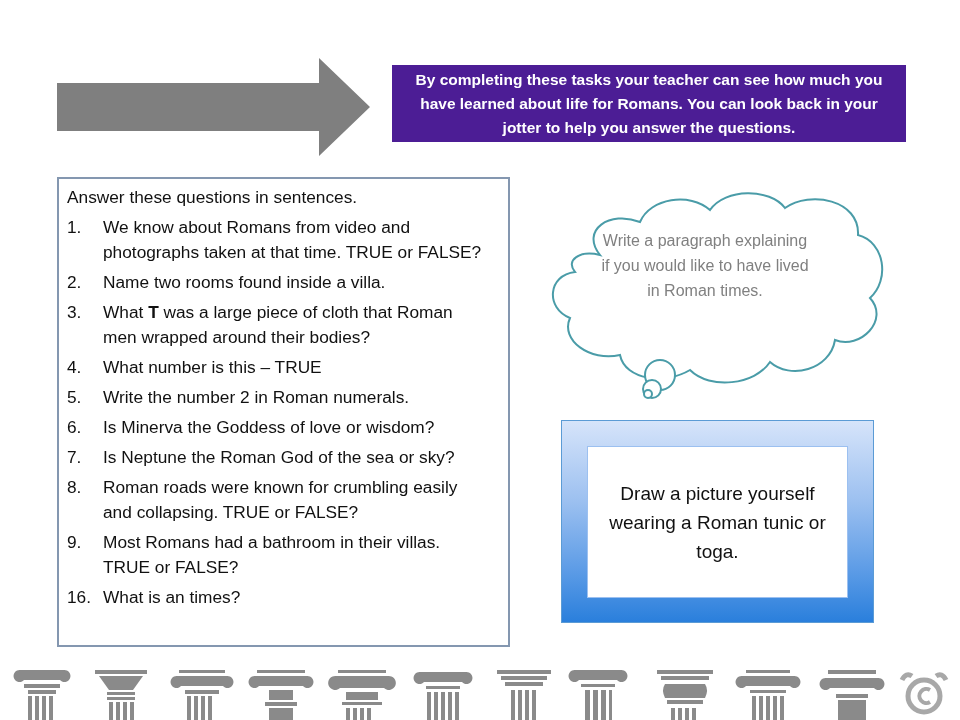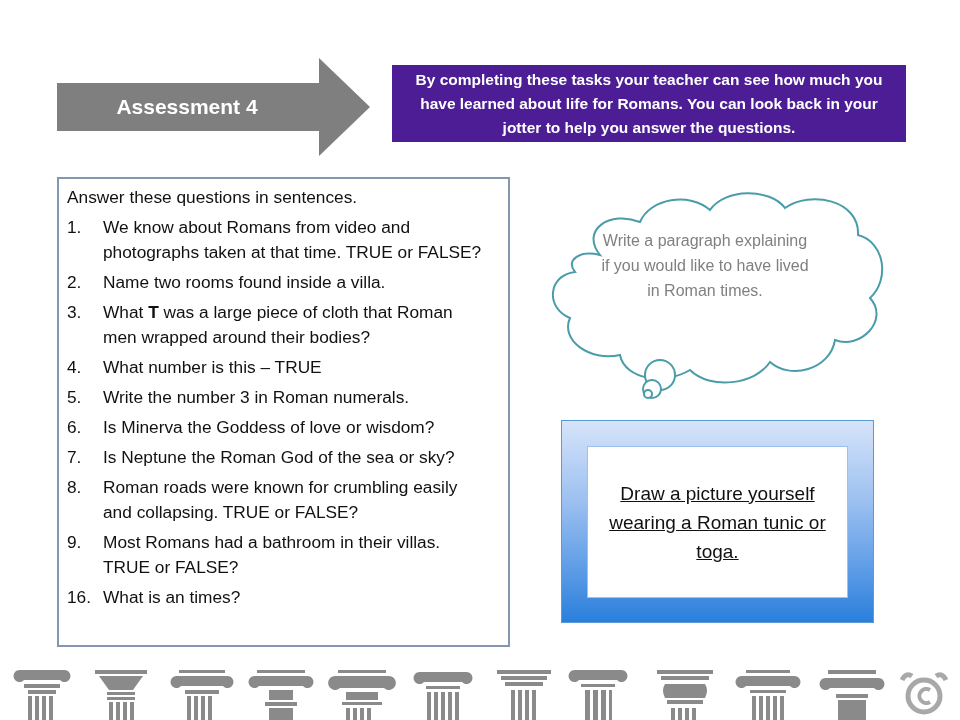--- a/index.html
+++ b/index.html
@@ -22,31 +22,30 @@
     .q-text b { font-weight:bold; }
     .cloud { position:absolute; left:540px; top:180px; width:360px; height:230px; }
     .cloud svg { position:absolute; left:0; top:0; }
     .cloud-text { position:absolute; left:60px; top:48px; width:210px; text-align:center; color:#808080;
                   font-size:16px; line-height:25px; }
     .draw-box { position:absolute; left:561px; top:420px; width:313px; height:203px; box-sizing:border-box;
                 border:1px solid #5b9bd5;
                 background:linear-gradient(to bottom, #d6e4fa 0%, #9cc0f0 40%, #5b9be6 75%, #2a7fdc 100%); }
     .draw-inner { position:absolute; left:25px; top:25px; width:261px; height:152px; background:#fff;
                   border:1px solid #9cc0f0; display:flex; align-items:center; justify-content:center;
-                  text-align:center; color:#111; font-size:19px; line-height:29px; padding:0 10px; box-sizing:border-box;text-decoration:underline; }
+                  text-align:center; color:#111; font-size:19px; line-height:29px; padding:0 10px; box-sizing:border-box; }
     .footer { position:absolute; left:0; top:660px; width:960px; height:60px; }
   </style>
 </head>
 <body>
 
 <div class="arrow">
   <svg width="313" height="98" viewBox="0 0 313 98">
     <polygon points="0,25 262,25 262,0 313,49 262,98 262,73 0,73" fill="#7f7f7f"></polygon>
   </svg>
-  <div class="arrow-label">Assessment 4</div>
 </div>
 
 <div class="intro">
   <span>By completing these tasks your teacher can see how much you have learned about life for Romans. You can look back in your jotter to help you answer the questions.</span>
 </div>
 
 <div class="questions">
   <div class="heading">Answer these questions in sentences.</div>
   <div class="q-item">
     <span class="q-num">1.</span>
@@ -59,21 +58,21 @@
   <div class="q-item">
     <span class="q-num">3.</span>
     <span class="q-text"><span>What </span><b>T</b><span> was a large piece of cloth that Roman men wrapped around their bodies?</span></span>
   </div>
   <div class="q-item">
     <span class="q-num">4.</span>
     <span class="q-text">What number is this – TRUE</span>
   </div>
   <div class="q-item">
     <span class="q-num">5.</span>
-    <span class="q-text">Write the number 3 in Roman numerals.</span>
+    <span class="q-text">Write the number 2 in Roman numerals.</span>
   </div>
   <div class="q-item">
     <span class="q-num">6.</span>
     <span class="q-text">Is Minerva the Goddess of love or wisdom?</span>
   </div>
   <div class="q-item">
     <span class="q-num">7.</span>
     <span class="q-text">Is Neptune the Roman God of the sea or sky?</span>
   </div>
   <div class="q-item">

